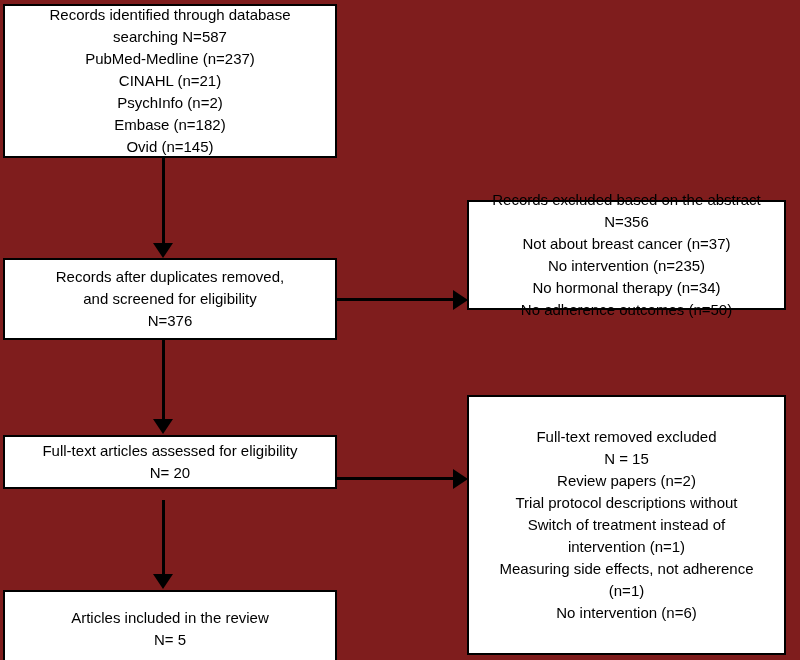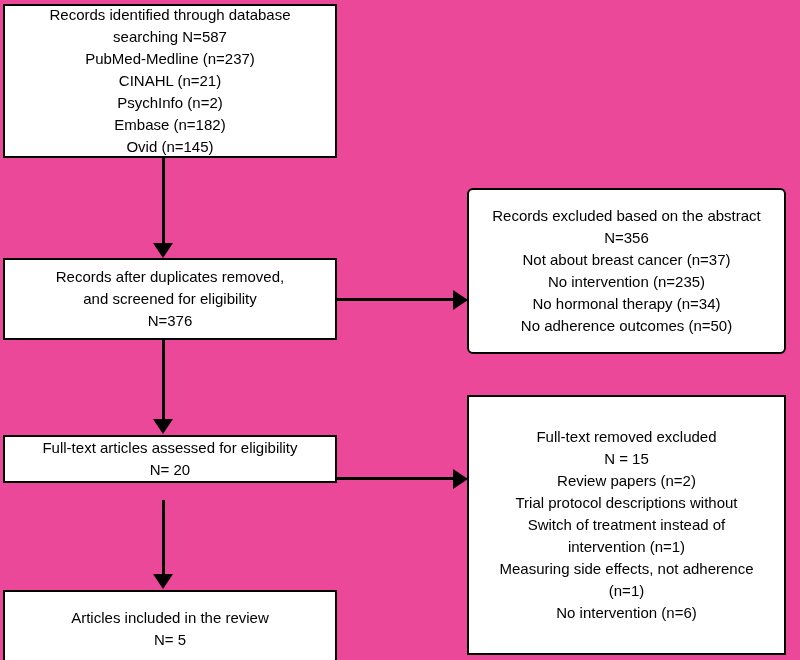--- a/index.html
+++ b/index.html
@@ -4,21 +4,21 @@
 <style>
   html, body {
     margin: 0;
     padding: 0;
     background: #ffffff;
   }
   #canvas {
     position: relative;
     width: 800px;
     height: 660px;
-    background: #ec4899;
+    background: #7f1d1d;
     font-family: "Liberation Sans", sans-serif;
     overflow: hidden;
   }
   .node {
     position: absolute;
     box-sizing: border-box;
     border: 2px solid #000000;
     background: #ffffff;
     display: flex;
     flex-direction: column;
@@ -29,23 +29,23 @@
     font-size: 15px;
     line-height: 22px;
   }
   .node .line {
     display: block;
     white-space: nowrap;
   }
   
   #node-identification { left: 3px;   top: 4px;   width: 334px; height: 154px; }
   #node-screened       { left: 3px;   top: 258px; width: 334px; height: 82px;  }
-  #node-fulltext       { left: 3px;   top: 435px; width: 334px; height: 48px; text-align: right;  }
+  #node-fulltext       { left: 3px;   top: 435px; width: 334px; height: 54px; text-align: right;  }
   #node-included       { left: 3px;   top: 590px; width: 334px; height: 78px;  }
-  #node-excluded-abstract { left: 467px; top: 188px; width: 319px; height: 166px; border-radius: 6px; }
+  #node-excluded-abstract { left: 467px; top: 200px; width: 319px; height: 110px; }
   #node-excluded-fulltext { left: 467px; top: 395px; width: 319px; height: 260px; }
 
   
   .conn { position: absolute; background: #000000; }
   .conn-v { width: 3px; }
   .conn-h { height: 3px; }
   .arrow-down {
     position: absolute;
     width: 0; height: 0;
     border-left: 10px solid transparent;

